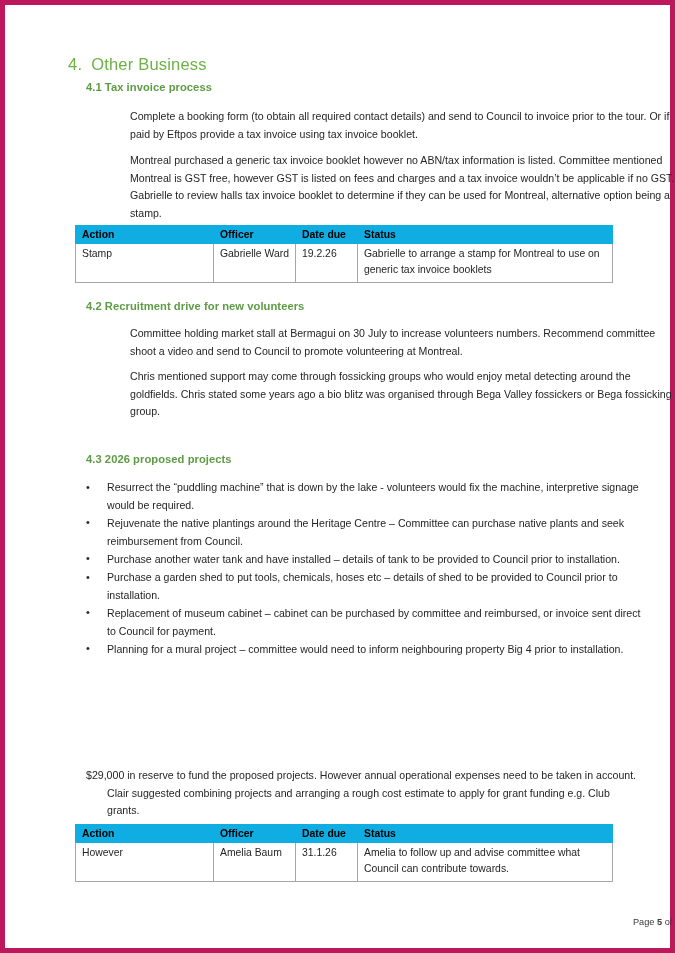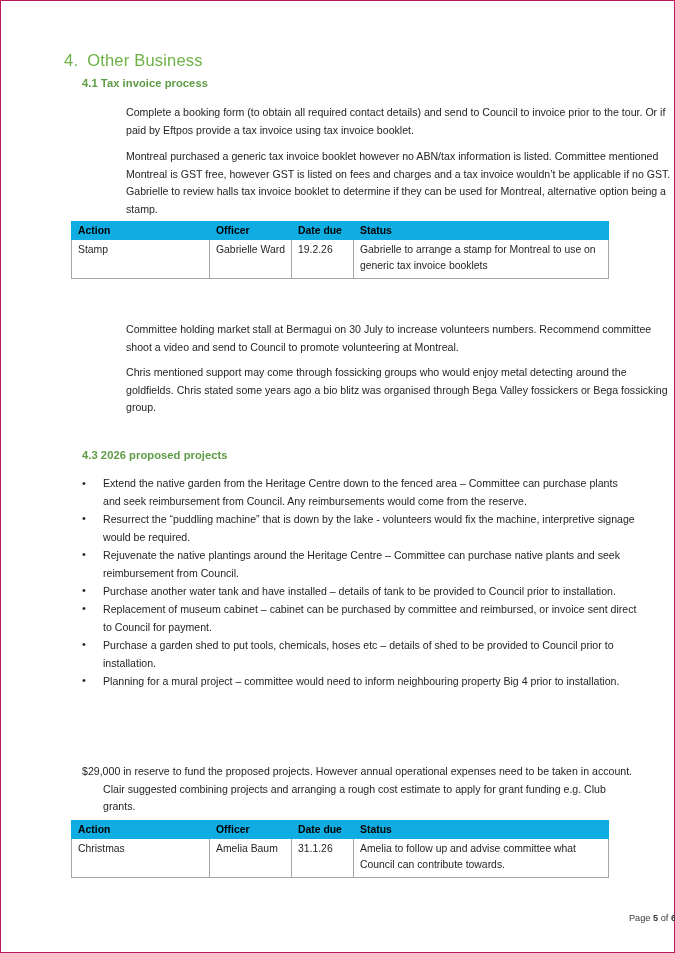--- a/index.html
+++ b/index.html
@@ -17,21 +17,21 @@
     position: relative;
     overflow: hidden;
   }
 
   .page {
     position: absolute;
     left: 0; top: 0;
     width: 675px;
     height: 953px;
     background: #ffffff;
-    border: 1px solid #be185d;
+    border: 5px solid #be185d;
   }
 
   
   .h1 {
     position: absolute;
     left: 63px;
     top: 50px;
     font-size: 16.5px;
     font-weight: 400;
     color: #6cb245;
@@ -181,34 +181,34 @@
     <tbody>
       <tr>
         <td>Stamp</td>
         <td>Gabrielle Ward</td>
         <td>19.2.26</td>
         <td>Gabrielle to arrange a stamp for Montreal to use on generic tax invoice booklets</td>
       </tr>
     </tbody>
   </table>
 
+  <div class="h2" style="top:295px;">4.2 Recruitment drive for new volunteers</div>
 
   <div class="para" style="top:320px;">Committee holding market stall at Bermagui on 30 July to increase volunteers numbers. Recommend committee shoot a video and send to Council to promote volunteering at Montreal.</div>
 
   <div class="para" style="top:363px;">Chris mentioned support may come through fossicking groups who would enjoy metal detecting around the goldfields. Chris stated some years ago a bio blitz was organised through Bega Valley fossickers or Bega fossicking group.</div>
 
   <div class="h2" style="top:448px;">4.3 2026 proposed projects</div>
 
   <ul class="bullets" style="top:474px;">
-    <li>Extend the native garden from the Heritage Centre down to the fenced area – Committee can purchase plants and seek reimbursement from Council. Any reimbursements would come from the reserve.</li>
     <li>Resurrect the “puddling machine” that is down by the lake - volunteers would fix the machine, interpretive signage would be required.</li>
     <li>Rejuvenate the native plantings around the Heritage Centre – Committee can purchase native plants and seek reimbursement from Council.</li>
     <li>Purchase another water tank and have installed – details of tank to be provided to Council prior to installation.</li>
+    <li>Purchase a garden shed to put tools, chemicals, hoses etc – details of shed to be provided to Council prior to installation.</li>
     <li>Replacement of museum cabinet – cabinet can be purchased by committee and reimbursed, or invoice sent direct to Council for payment.</li>
-    <li>Purchase a garden shed to put tools, chemicals, hoses etc – details of shed to be provided to Council prior to installation.</li>
     <li>Planning for a mural project – committee would need to inform neighbouring property Big 4 prior to installation.</li>
   </ul>
 
   <div class="hang-para" style="top:762px;">$29,000 in reserve to fund the proposed projects. However annual operational expenses need to be taken in account. Clair suggested combining projects and arranging a rough cost estimate to apply for grant funding e.g. Club grants.</div>
 
   <table class="action-table" style="top:819px;">
     <colgroup>
       <col class="c-action">
         <col class="c-officer">
         <col class="c-date">
@@ -217,21 +217,21 @@
     <thead>
       <tr>
         <th>Action</th>
         <th>Officer</th>
         <th>Date due</th>
         <th>Status</th>
       </tr>
     </thead>
     <tbody>
       <tr>
-        <td>Christmas</td>
+        <td>However</td>
         <td>Amelia Baum</td>
         <td>31.1.26</td>
         <td>Amelia to follow up and advise committee what Council can contribute towards.</td>
       </tr>
     </tbody>
   </table>
 
   <div class="footer">
     <span>Page </span><b>5</b><span> of </span><b>6</b>
   </div>

